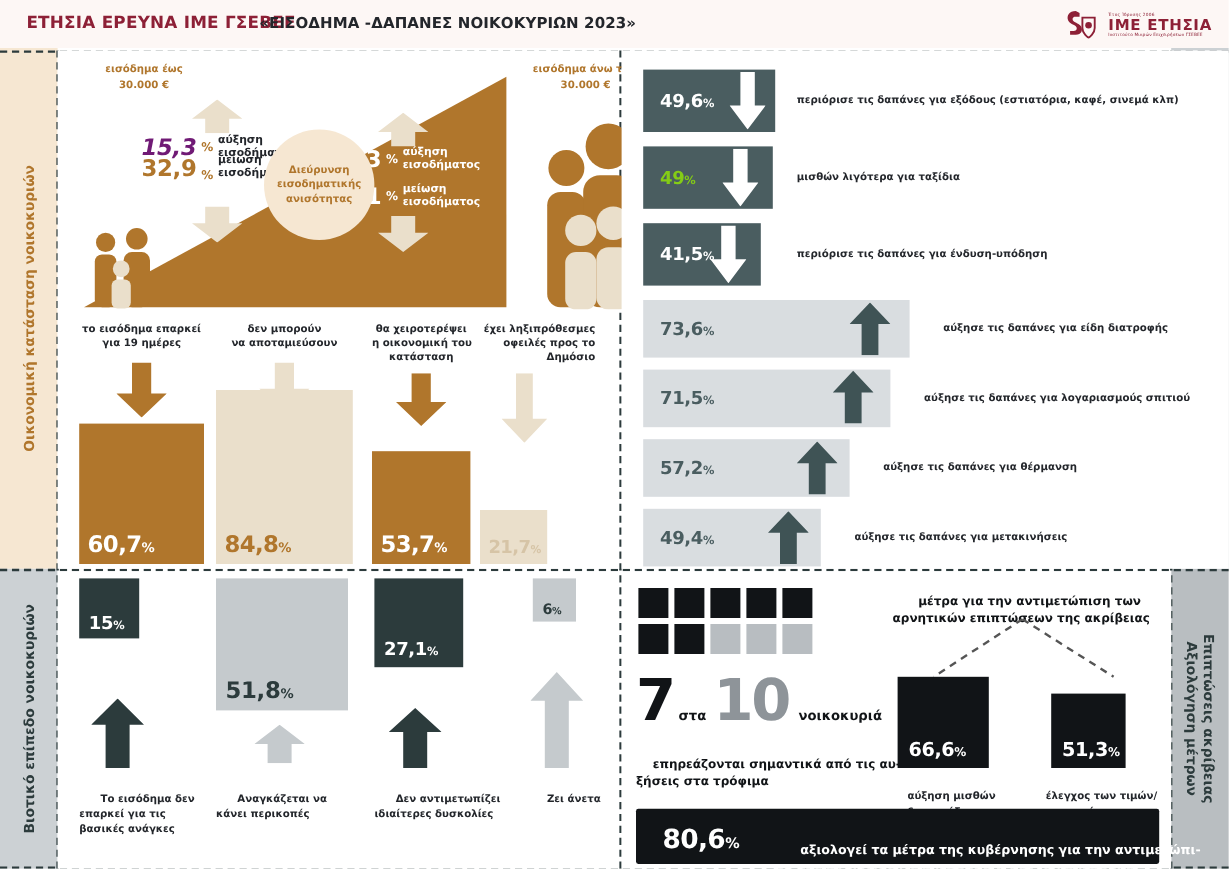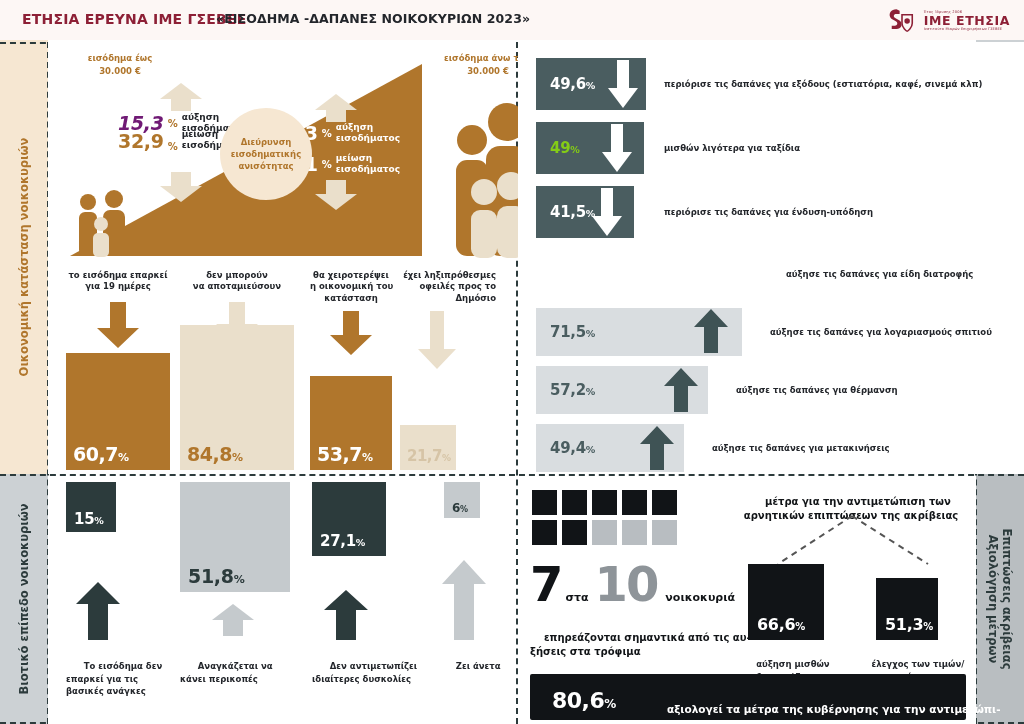--- a/index.html
+++ b/index.html
@@ -315,20 +315,28 @@
         <span>41,5</span><span class="pc">%</span>
       </div>
       <svg style="position:absolute;left:56px;top:2px;" width="30" height="48" viewBox="0 0 30 48">
         <polygon points="9,0 21,0 21,28 30,28 15,48 0,28 9,28" fill="#fff"></polygon>
       </svg>
     </div>
     <div class="rt" style="left:128px;">περιόρισε τις δαπάνες για ένδυση-υπόδηση</div>
   </div>
 
   <div class="rowbar" style="left:18px;top:208px;width:430px;height:48px;">
+    <div class="rb" style="width:222px;background:#d9dde0;">
+      <div class="rv" style="color:#4a5d60;">
+        <span>73,6</span><span class="pc">%</span>
+      </div>
+      <svg style="position:absolute;left:172px;top:2px;" width="34" height="44" viewBox="0 0 34 44">
+        <polygon points="17,0 34,18 24,18 24,44 10,44 10,18 0,18" fill="#3f5355"></polygon>
+      </svg>
+    </div>
     <div class="rt" style="left:250px;">αύξησε τις δαπάνες για είδη διατροφής</div>
   </div>
 
   <div class="rowbar" style="left:18px;top:266px;width:430px;height:48px;">
     <div class="rb" style="width:206px;background:#d9dde0;">
       <div class="rv" style="color:#4a5d60;">
         <span>71,5</span><span class="pc">%</span>
       </div>
       <svg style="position:absolute;left:158px;top:1px;" width="34" height="44" viewBox="0 0 34 44">
         <polygon points="17,0 34,18 24,18 24,44 10,44 10,18 0,18" fill="#3f5355"></polygon>

